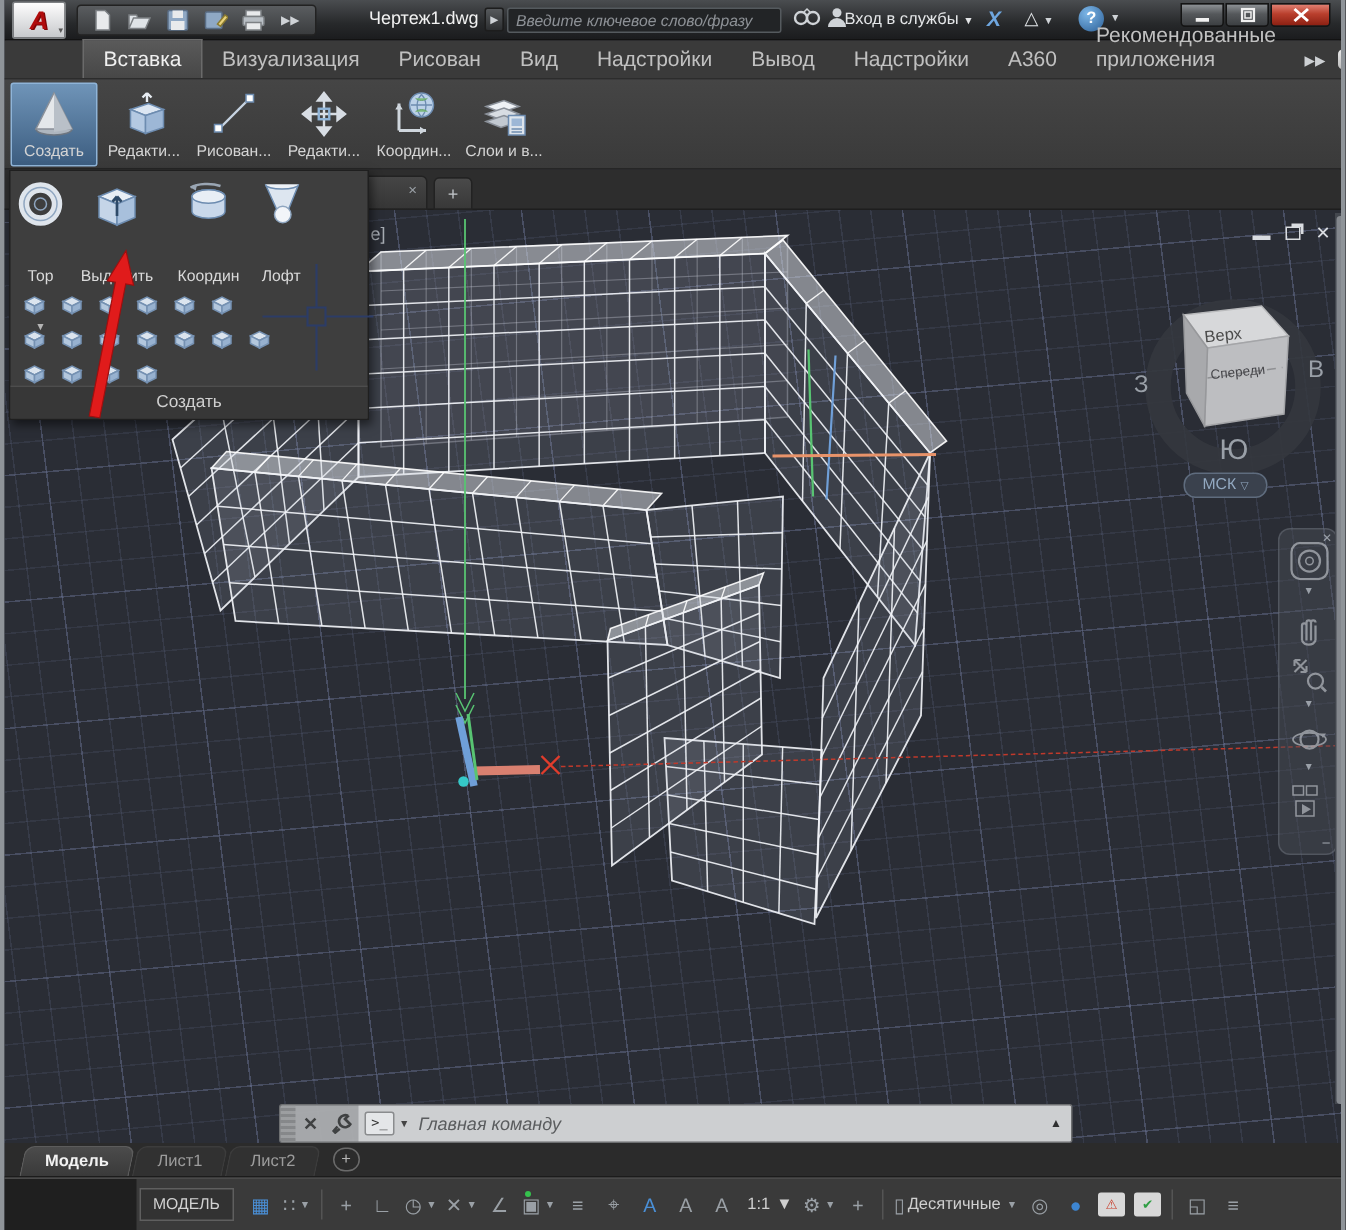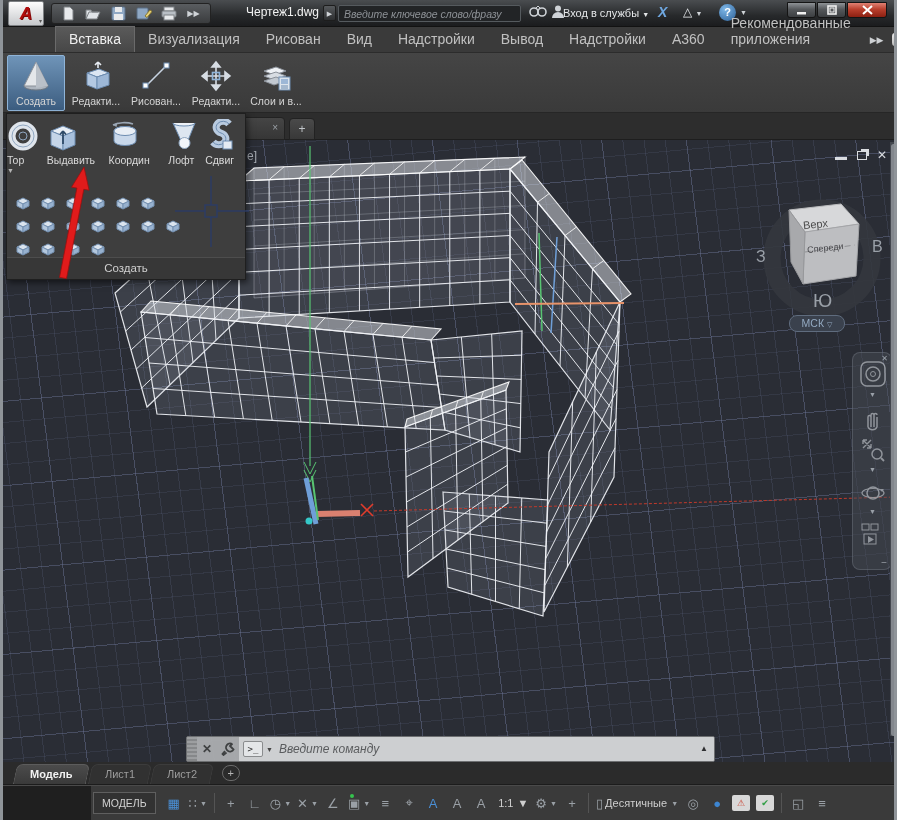--- a/index.html
+++ b/index.html
@@ -118,21 +118,21 @@
   .sb-ico .dd { font-size:7px; color:#9aa0a6; margin-left:2px; }
   .sb-ico .dot { position:absolute; left:5px; top:3px; width:4px; height:4px; border-radius:50%; background:#35c24d; }
   .sb-sep { width:1px; height:20px; background:#545454; margin:0 4px; }
   .sb-text { color:#cfcfcf; font-size:11px; display:flex; align-items:center; gap:3px; padding:0 4px; }
   .sb-tile { width:18px; height:16px; background:#d8d8d8; border-radius:2px; display:flex; align-items:center;
     justify-content:center; font-size:9px; }
   
   .flyout { position:absolute; left:3px; top:113px; width:240px; height:167px; background:#3e3e3e;
     border:1px solid #1f1f1f; box-shadow:2px 3px 6px rgba(0,0,0,.5); z-index:40; }
   .fly-items { position:absolute; left:0; top:0; width:100%; height:77px; display:flex; }
-  .fly-item { display:flex; flex-direction:column; padding-top:5px; }
+  .fly-item { display:flex; flex-direction:column; align-items:center; padding-top:5px;gap:24px; }
   .fly-item .fic { width:32px; height:34px; }
   .fly-item .flb { font-size:10.5px; color:#dadada; white-space:nowrap; margin-top:1px; }
   .fly-item .fdd { font-size:7px; color:#b5b5b5; margin-top:1px; }
   .fly-row { position:absolute; left:6px; display:flex; gap:5px; }
   .fly-small { width:20px; height:18px; display:flex; align-items:center; justify-content:center; }
   .fly-footer { position:absolute; left:0; bottom:0; width:100%; height:22px; background:#373737;
     border-top:1px solid #4d4d4d; color:#cfcfcf; font-size:11.5px; text-align:center; line-height:21px; }
   #overlay-svg { position:absolute; left:0; top:0; z-index:60; pointer-events:none; }
 </style>
 </head>
@@ -261,20 +261,30 @@
       </div>
       <div class="rbtn">
         <span class="ric"><svg width="34" height="34">
             <path d="M17,3 l4,5 h-8 z M17,31 l-4,-5 h8 z M3,17 l5,-4 v8 z M31,17 l-5,4 v-8 z M17,8 v18 M8,17 h18" stroke="#d7dde4" fill="#d7dde4" stroke-width="1.6"></path>
             <rect x="13.5" y="13.5" width="7" height="7" fill="none" stroke="#8fb4d8" stroke-width="1.6"></rect>
           </svg></span>
         <span class="rlb">Редакти...</span>
       </div>
       <div class="rbtn">
         <span class="ric"><svg width="34" height="34">
+            <path d="M7,28 v-18 m0,18 h18" stroke="#cfd6dd" stroke-width="2"></path>
+            <path d="M7,10 l-2.5,4 h5 z M25,28 l-4,-2.5 v5 z" fill="#cfd6dd"></path>
+            <circle cx="22" cy="11" r="8" fill="#bcd1e8" stroke="#6d8cb0"></circle>
+            <path d="M15,11 h14 M22,4 a11,11 0 0 1 0,15 M22,4 a11,11 0 0 0 0,15" stroke="#6d8cb0" fill="none" stroke-width="0.9"></path>
+            <path d="M18,6.5 c2,2 6,2 8,0 M18,15.5 c2,-2 6,-2 8,0" stroke="#5d9c60" fill="#7cb87f" stroke-width="0.5"></path>
+          </svg></span>
+        <span class="rlb">Координ...</span>
+      </div>
+      <div class="rbtn">
+        <span class="ric"><svg width="34" height="34">
             <polygon points="5,12 17,8 27,12 15,16" fill="#eef1f5" stroke="#8a9099"></polygon>
             <polygon points="5,17 17,13 27,17 15,21" fill="#d8dde3" stroke="#8a9099"></polygon>
             <polygon points="5,22 17,18 27,22 15,26" fill="#c2c9d1" stroke="#8a9099"></polygon>
             <rect x="20" y="18" width="11" height="13" fill="#dde4ec" stroke="#6d8cb0"></rect>
             <rect x="22" y="20" width="7" height="5" fill="#9db7d6"></rect>
             <path d="M22,27 h7 m-7,2 h7" stroke="#6d8cb0"></path>
           </svg></span>
         <span class="rlb">Слои и в...</span>
       </div>
     </div>
@@ -514,21 +524,21 @@
       <div class="cmd-grip"></div>
       <div class="cmd-x">✕</div>
       <div class="cmd-wrench">
           <svg width="14" height="14">
             <path d="M11,2 a4,4 0 1 0 1.5,5.5 L9,4 l2.5,-2.5 M4,9 l-2.5,3 l1,1 l3,-2.5" fill="none" stroke="#3f4142" stroke-width="1.8"></path>
           </svg>
         </div>
       <div class="cmd-input">
         <span class="cmd-prompt">&gt;_</span>
         <span class="cmd-dd">▼</span>
-        <span class="cmd-text">Введите команду</span>
+        <span class="cmd-text">Главная команду</span>
         <span class="cmd-up">▲</span>
       </div>
     </div>
   </div>
 
   <div class="flyout">
     <div class="fly-items">
         <div class="fly-item" style="width: 40px;">
           <span class="fic"><svg width="32" height="34">
               <circle cx="16" cy="17" r="11" fill="none" stroke="#dfe5ec" stroke-width="7"></circle>
@@ -557,28 +567,20 @@
           <span class="flb">Координ</span>
         </div>
         <div class="fly-item" style="width: 37px;">
           <span class="fic"><svg width="32" height="34">
               <path d="M5,4 L14,24 a4.5,4.5 0 0 0 5,0 L27,4" fill="#dde6f0" stroke="#6d8cb0"></path>
               <path d="M5,4 a11,3 0 0 0 22,0" fill="#eef2f7" stroke="#6d8cb0"></path>
               <circle cx="16.5" cy="24" r="5.5" fill="#f2f5f9" stroke="#8fa6c0"></circle>
             </svg></span>
           <span class="flb">Лофт</span>
         </div>
-        <div class="fly-item" style="width: 40px;">
-          <span class="fic"><svg width="32" height="34">
-              <path d="M24,5 a7,6 0 1 0 -8,9 a7,6 0 1 1 -8,9" fill="none" stroke="#b9cbe0" stroke-width="7"></path>
-              <path d="M24,5 a7,6 0 1 0 -8,9 a7,6 0 1 1 -8,9" fill="none" stroke="#6d8cb0" stroke-width="1"></path>
-              <rect x="18" y="22" width="9" height="8" fill="#e4ebf3" stroke="#6d8cb0"></rect>
-            </svg></span>
-          <span class="flb">Сдвиг</span>
-        </div>
       </div>
     <div class="fly-row" style="top:80px;">
         <div class="fly-small">
           <svg width="16" height="14">
             <polygon points="2,5 8,2 14,5 8,8" fill="#dbe4ee" stroke="#7591b2"></polygon>
             <polygon points="2,5 8,8 8,13 2,10" fill="#b3c7dd" stroke="#7591b2"></polygon>
             <polygon points="8,8 14,5 14,10 8,13" fill="#97b1cf" stroke="#7591b2"></polygon>
           </svg>
         </div>
         <div class="fly-small">

